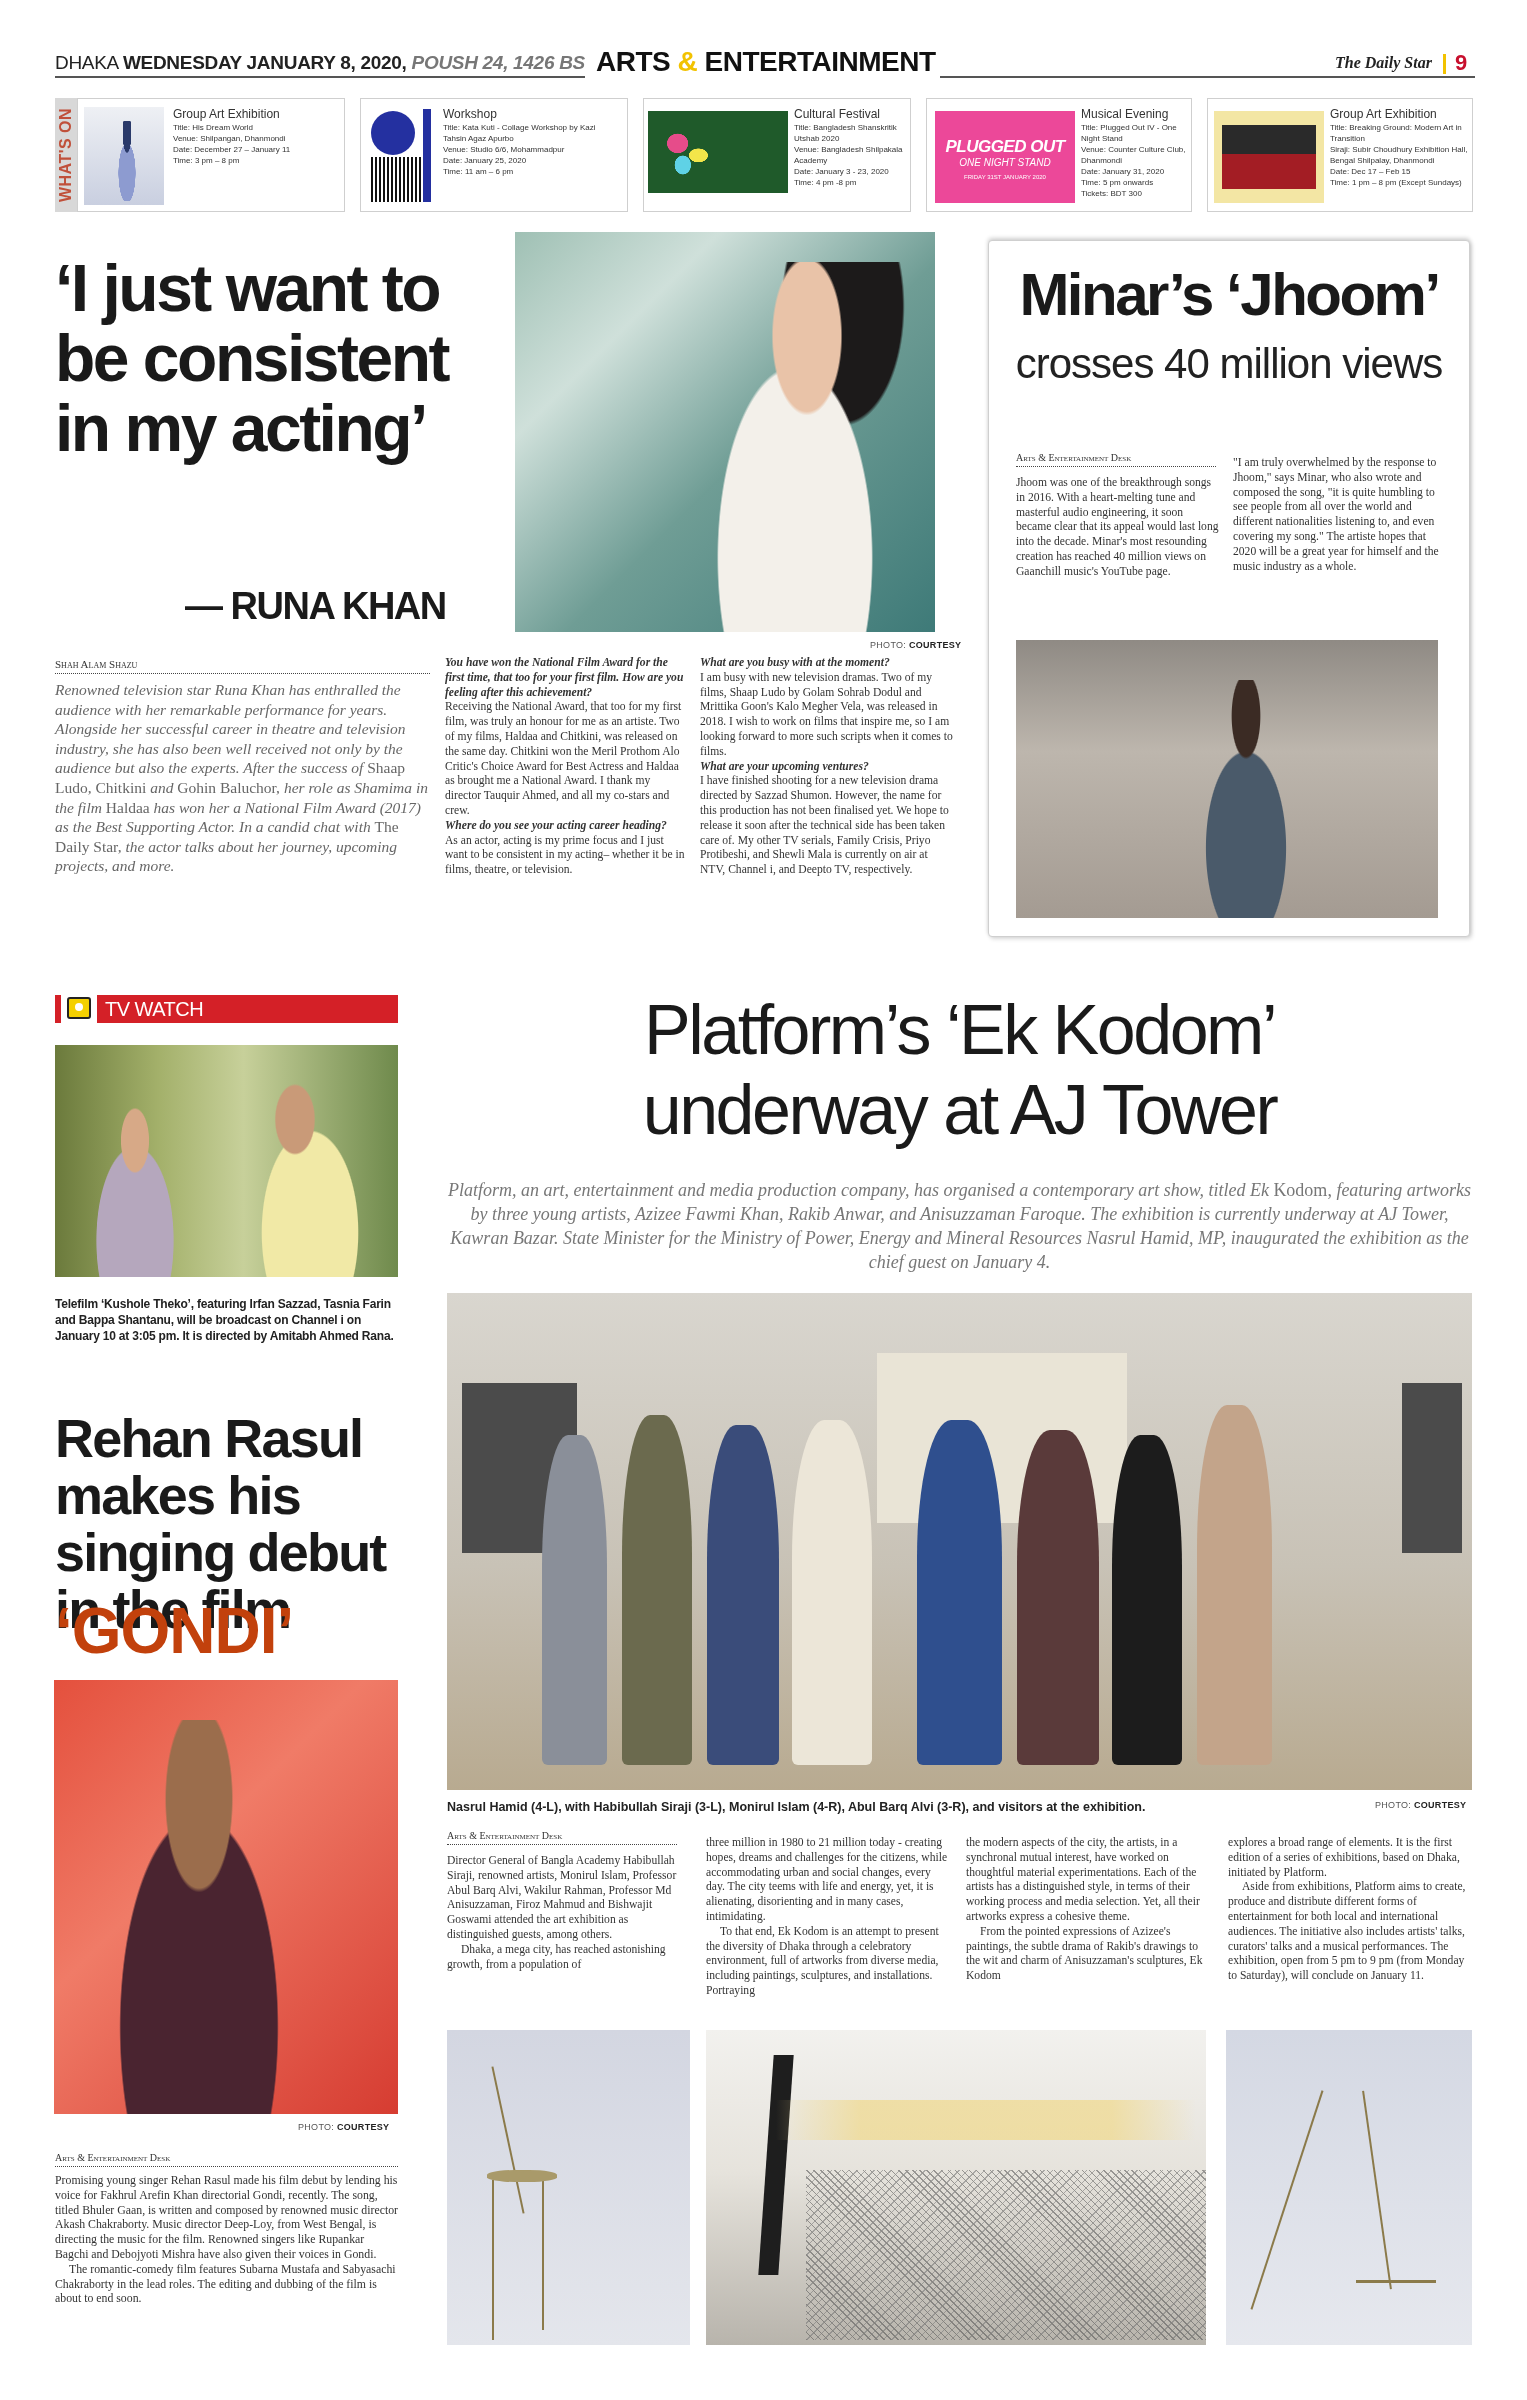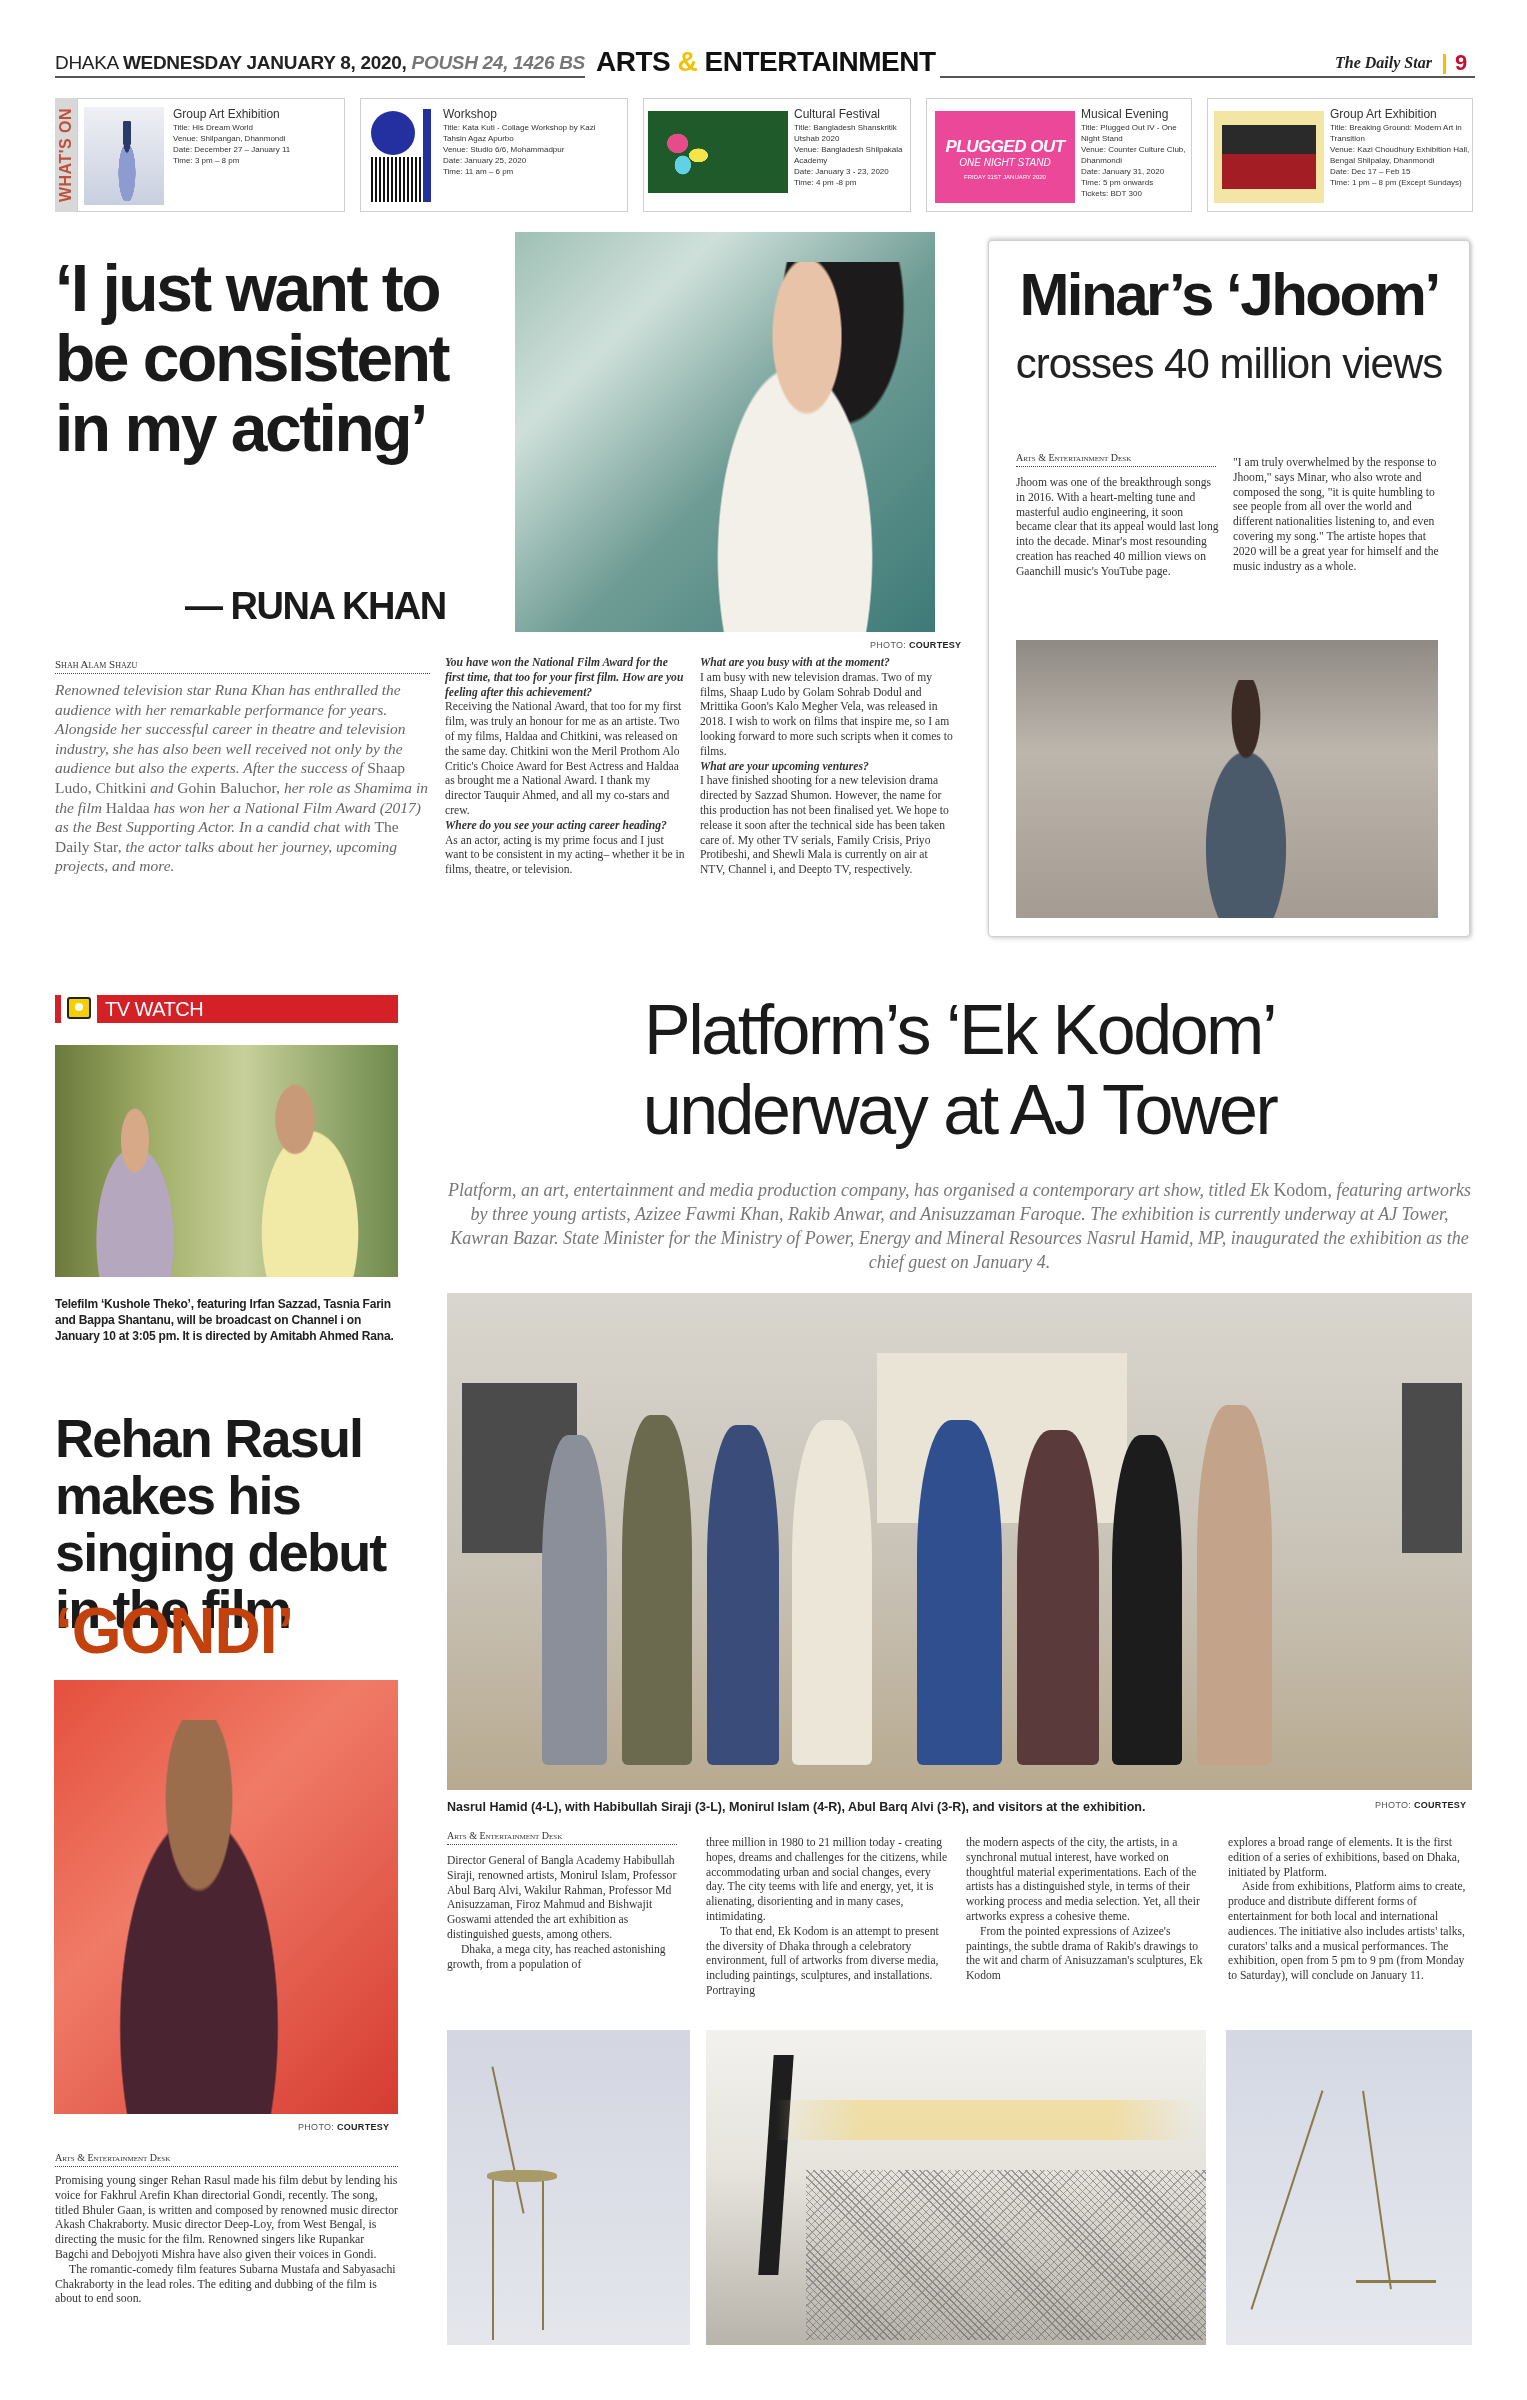--- a/index.html
+++ b/index.html
@@ -172,21 +172,21 @@
 </div>
 
 <div class="abs wo-card" style="left:1207px;width:266px;">
   <div class="wo-img" style="left:6px;width:110px;top:12px;height:92px;background:#f3e6a4;">
     <div style="position:absolute;left:8px;top:14px;width:94px;height:64px;background:linear-gradient(180deg,#2a2a2a 0 45%,#a31d24 45% 100%);"></div>
   </div>
   <div class="wo-text" style="left:122px;width:142px;">
     <div class="wo-title">Group Art Exhibition</div>
     <div>Title: Breaking Ground: Modern Art in</div>
     <div>Transition</div>
-    <div>Venue: Kazi Choudhury Exhibition Hall,</div>
+    <div>Siraji: Subir Choudhury Exhibition Hall,</div>
     <div>Bengal Shilpalay, Dhanmondi</div>
     <div>Date: Dec 17 – Feb 15</div>
     <div>Time: 1 pm – 8 pm (Except Sundays)</div>
   </div>
 </div>
 
 <h1 class="abs rk-head">‘I just want to be consistent in my acting’</h1>
 <div class="abs rk-name">— RUNA KHAN</div>
 <div class="abs rk-photo">
     <div class="fig"></div>

